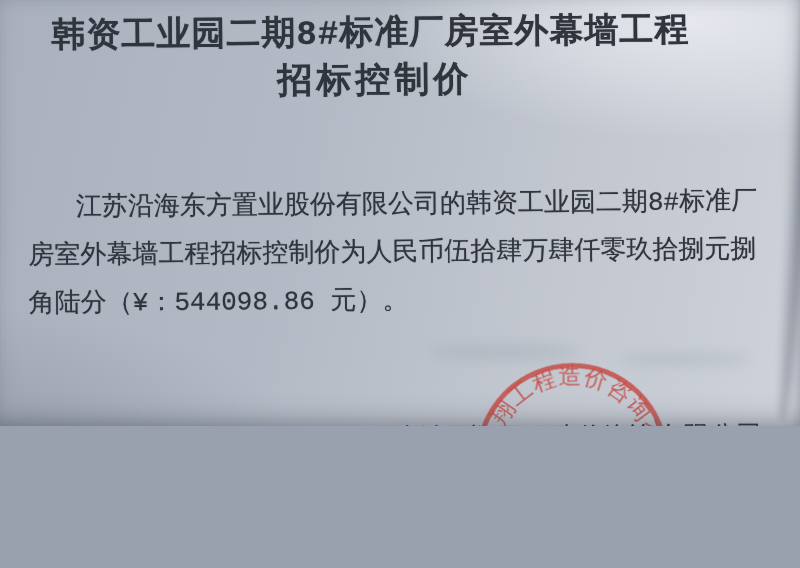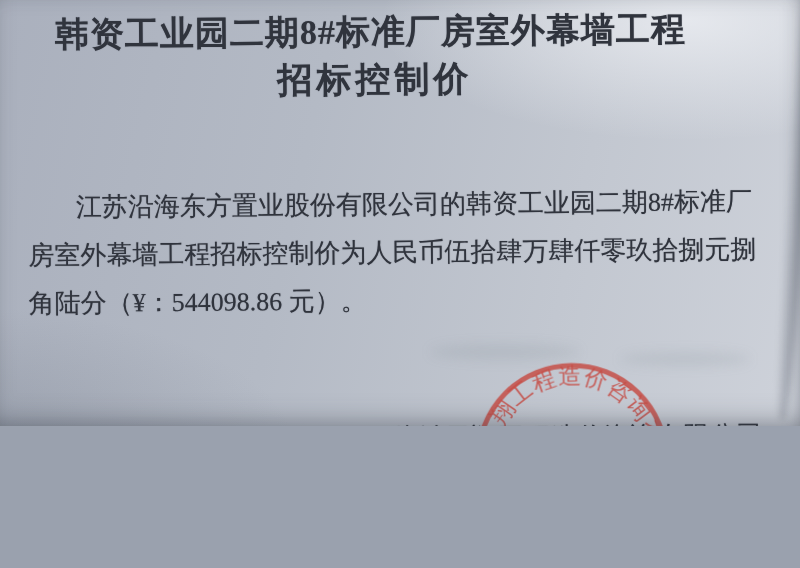--- a/index.html
+++ b/index.html
@@ -8,20 +8,21 @@
     font-family:"Liberation Serif","DejaVu Serif",serif;
     background:#9aa1ae;
   }
   .photo{
     position:relative;width:800px;height:426px;overflow:hidden;
     background-color:#b7bdc8;
     background-image:
       radial-gradient(ellipse 55% 40% at 86% 5%, rgba(240,242,246,0.75), rgba(240,242,246,0) 70%),
       radial-gradient(ellipse 70% 55% at -5% 105%, rgba(86,94,108,0.24), rgba(86,94,108,0) 60%),
       linear-gradient(102deg,#aab0bd 0%,#b4bac5 38%,#c2c7d0 70%,#ced2da 100%);
+    font-family: Liberation Mono, monospace;
   }
   .photo::after{
     content:"";position:absolute;inset:0;pointer-events:none;
     box-shadow:
       inset 0 -16px 26px -14px rgba(58,64,76,.5),
       inset -12px 0 22px -16px rgba(58,64,76,.38),
       inset 0 10px 24px -20px rgba(58,64,76,.28);
   }
   .fold{
     position:absolute;right:-4px;top:-10px;width:18px;height:430px;

